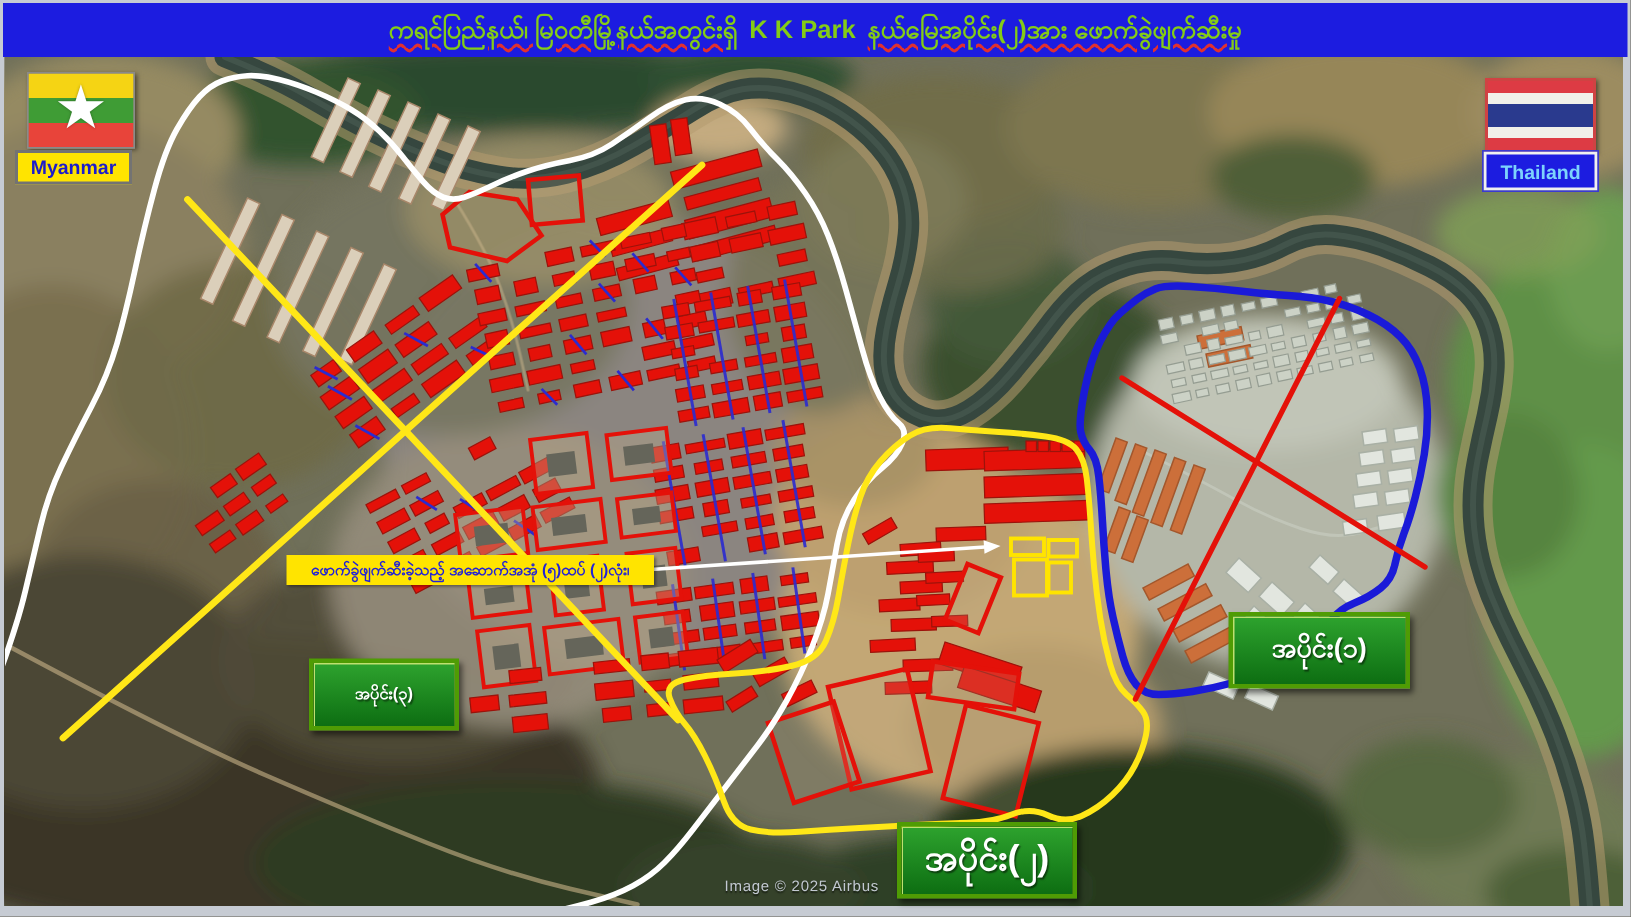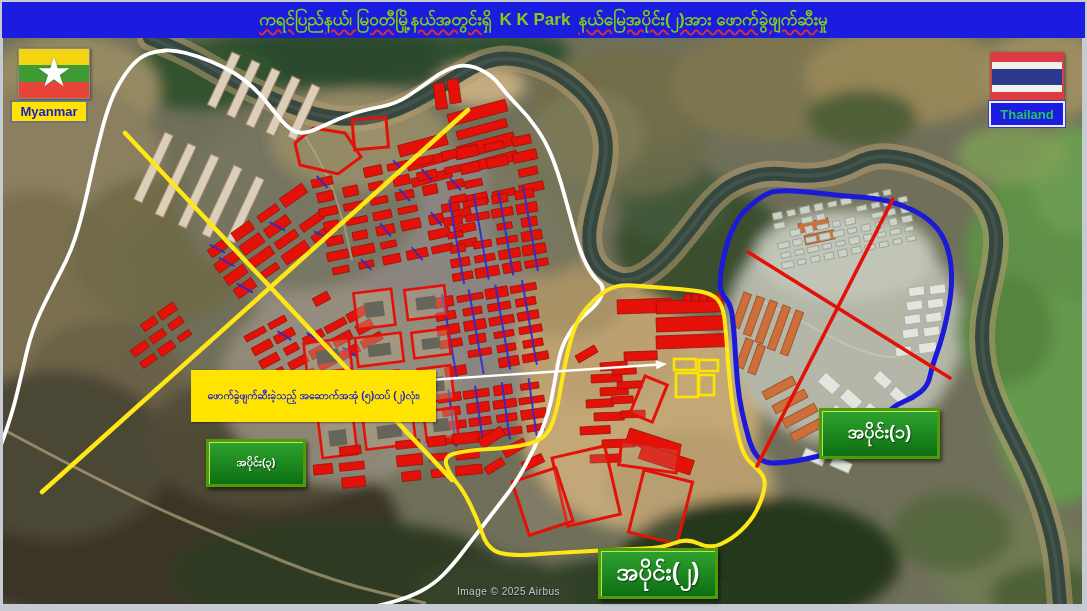--- a/index.html
+++ b/index.html
@@ -13,28 +13,28 @@
   .map-frame svg{display:block;width:100%;height:100%;}
   .overlay{position:absolute;z-index:5;}
   .flag{box-shadow:1px 1px 3px rgba(0,0,0,.5);}
   .flag-mm{background:linear-gradient(180deg,#f5d414 0 33.4%,#3f9c35 33.4% 66.7%,#e8443a 66.7% 100%);
            border:1px solid #8a8a8a;display:flex;align-items:center;justify-content:center;}
   .flag-mm .star{color:#fff;font-size:40px;line-height:1;text-shadow:0 0 2px rgba(0,0,0,.35);margin-top:-4px;}
   .flag-th{background:linear-gradient(180deg,#dd3b44 0 17%,#f1f0ea 17% 33%,#2a3a8e 33% 67%,#f1f0ea 67% 83%,#dd3b44 83% 100%);
            border:2px solid #cf4343;}
   .flag-label{display:flex;align-items:center;justify-content:center;font-weight:bold;font-size:13px;}
   .flag-label.mm{background:#ffe400;color:#1c1ccc;border:2px solid #737373;}
-  .flag-label.th{background:#1c1ce0;color:#22c55e;border:2px solid #f0f0f0;outline:1px solid #3a3ad0;}
+  .flag-label.th{background:#1c1ce0;color:#7dd3fc;border:2px solid #f0f0f0;outline:1px solid #3a3ad0;}
   .sec-label{display:flex;align-items:center;justify-content:center;color:#fff;font-weight:bold;
              background:linear-gradient(180deg,#2ea32e,#0d6e12);border:3px solid #4f9c04;
              box-shadow:inset 1px 1px 0 #bfe070, 2px 3px 4px rgba(0,0,0,.55);
              text-shadow:1px 1px 1px rgba(0,0,0,.5);white-space:nowrap;}
   .info-label{display:flex;align-items:center;justify-content:center;background:#ffe400;color:#2323d6;
               font-weight:bold;font-size:10.5px;white-space:nowrap;box-shadow:1px 1px 2px rgba(0,0,0,.4);
-              padding:16px 4px;}
+              padding:0 4px;}
   .credit{color:#c3c9d2;font-size:10px;letter-spacing:.5px;text-shadow:0 1px 1px rgba(0,0,0,.6);}
 </style>
 </head>
 <body>
 
 <div class="stage">
   <div class="title-bar">
     <span class="burmese">ကရင်ပြည်နယ်၊ မြဝတီမြို့နယ်အတွင်းရှိ</span>
     <span>K K Park</span>
     <span class="burmese">နယ်မြေအပိုင်း(၂)အား ဖောက်ခွဲဖျက်ဆီးမှု</span>
@@ -664,14 +664,14 @@
 
   <div class="overlay flag flag-th" id="flag-th" style="left: 990px; top: 52px; width: 70px; height: 46px;"></div>
   <div class="overlay flag-label th" id="flag-th-label" style="left: 989px; top: 101px; width: 72px; height: 22px;">Thailand</div>
 
   <div class="overlay info-label" id="info-label" style="left: 191px; top: 370px; width: 237px; height: 20px;">ဖောက်ခွဲဖျက်ဆီးခဲ့သည့် အဆောက်အအုံ (၅)ထပ် (၂)လုံး၊</div>
 
   <div class="overlay sec-label" id="sec-3" style="left: 206px; top: 399px; width: 94px; height: 42px; font-size: 11px; margin-top: 40px;">အပိုင်း(၃)</div>
   <div class="overlay sec-label" id="sec-2" style="left: 598px; top: 548px; width: 114px; height: 45px; font-size: 24px;">အပိုင်း(၂)</div>
   <div class="overlay sec-label" id="sec-1" style="left: 819px; top: 382px; width: 115px; height: 45px; font-size: 18px; margin-top: 26px;">အပိုင်း(၁)</div>
 
-  <div class="overlay credit" id="credit" style="left: 457px; top: 586px;">Image © 2025 Airbus</div>
+  <div class="overlay credit" id="credit" style="left: 483px; top: 586px;">Image © 2025 Airbus</div>
 </div>
 
 </body></html>

